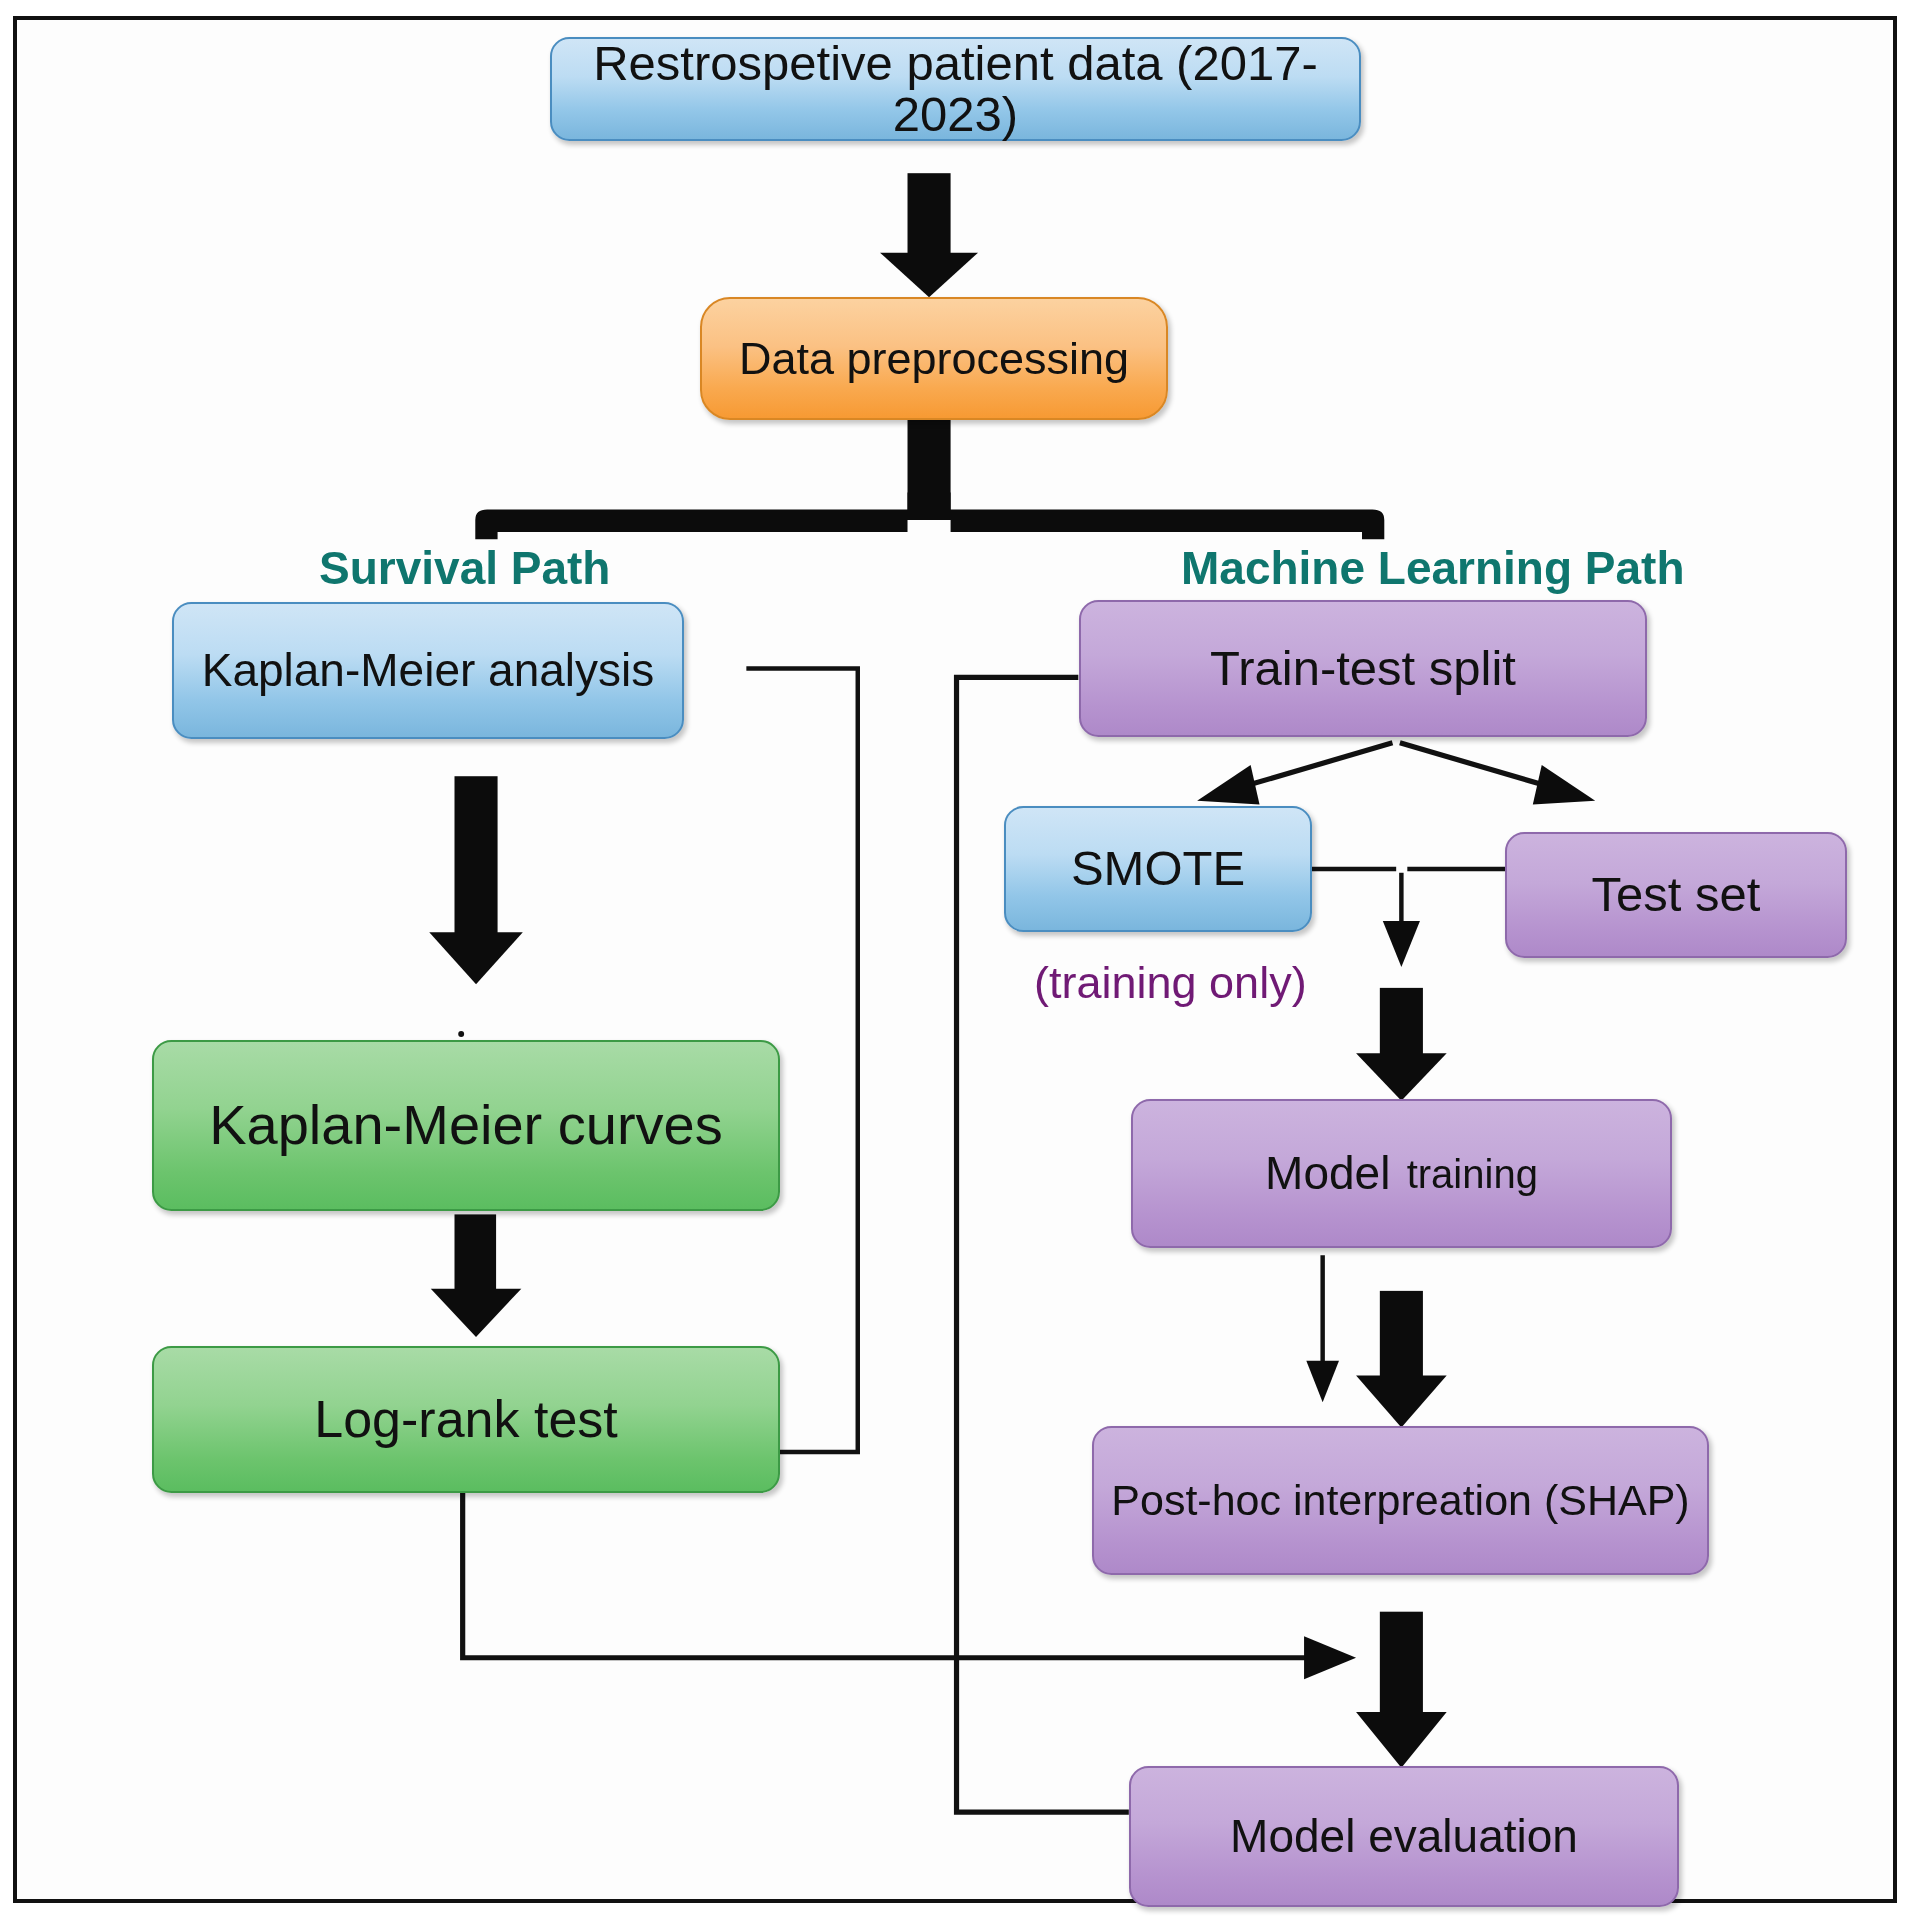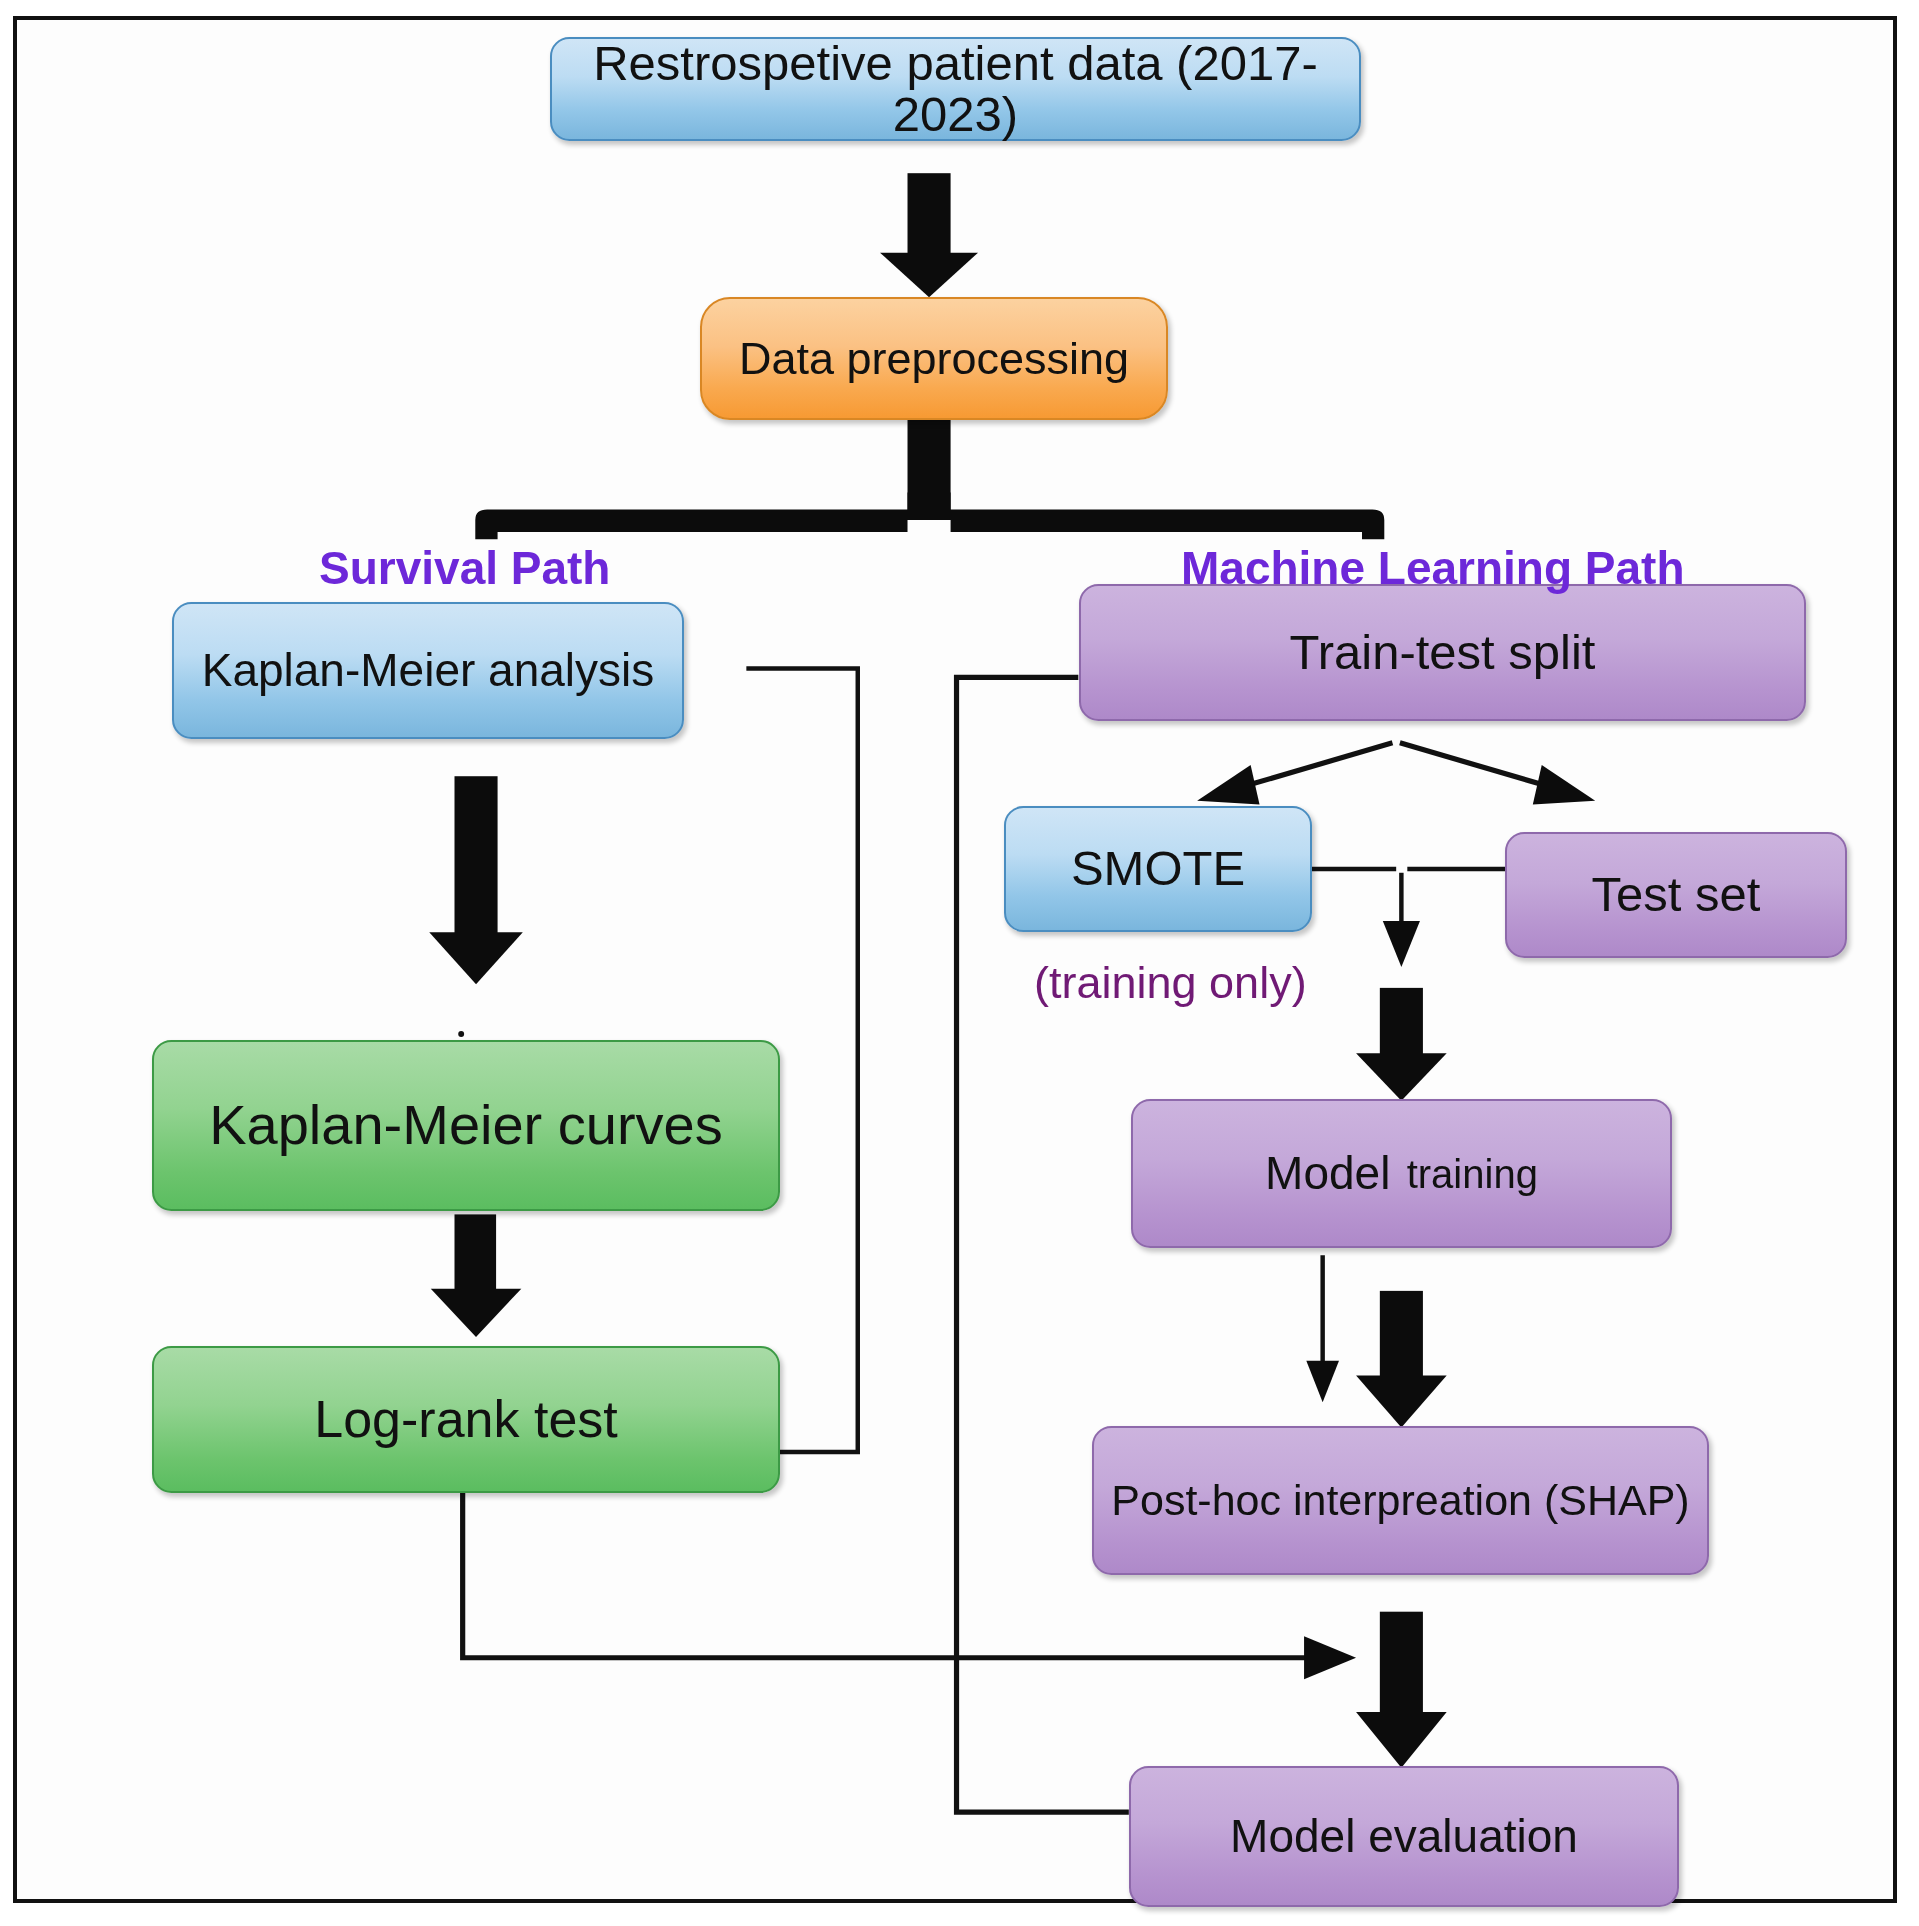--- a/index.html
+++ b/index.html
@@ -51,21 +51,21 @@
     border-color:#3c9a45;
   }
   .purple{
     background:linear-gradient(180deg,#ccb3de 0%,#c4a8d9 40%,#b693cf 78%,#ae89c9 100%);
     border-color:#8e69ab;
   }
 
   .pathlabel{
     position:absolute;
     font-weight:bold;
-    color:#6d28d9;
+    color:#0f766e;
     z-index:7;
     white-space:nowrap;
   }
   .sublabel{
     position:absolute;
     color:#701a75;
     z-index:7;
     white-space:nowrap;
   }
 
@@ -175,21 +175,21 @@
     </div>
 
     <div class="node green" style="left:152px;top:1040px;width:628px;height:171px;font-size:56px;">
       <span>Kaplan-Meier curves</span>
     </div>
 
     <div class="node green" style="left:152px;top:1346px;width:628px;height:147px;font-size:52px;">
       <span>Log-rank test</span>
     </div>
 
-    <div class="node purple" style="left:1079px;top:584px;width:727px;height:137px;font-size:49px;">
+    <div class="node purple" style="left:1079px;top:600px;width:568px;height:137px;font-size:49px;">
       <span>Train-test split</span>
     </div>
 
     <div class="node blue" style="left:1004px;top:806px;width:308px;height:126px;font-size:49px;">
       <span>SMOTE</span>
     </div>
 
     <div class="sublabel" style="left:1034px;top:957px;font-size:45px;">(training only)</div>
 
     <div class="node purple" style="left:1505px;top:806px;width:342px;height:126px;font-size:49px;margin-top:26px;">

